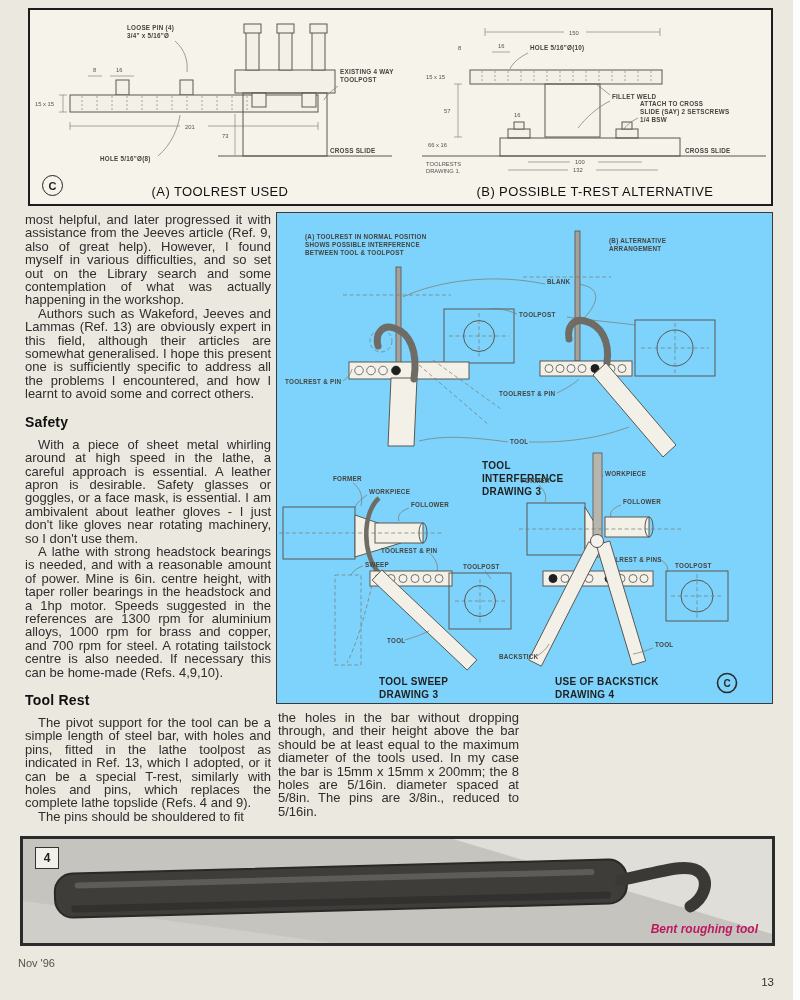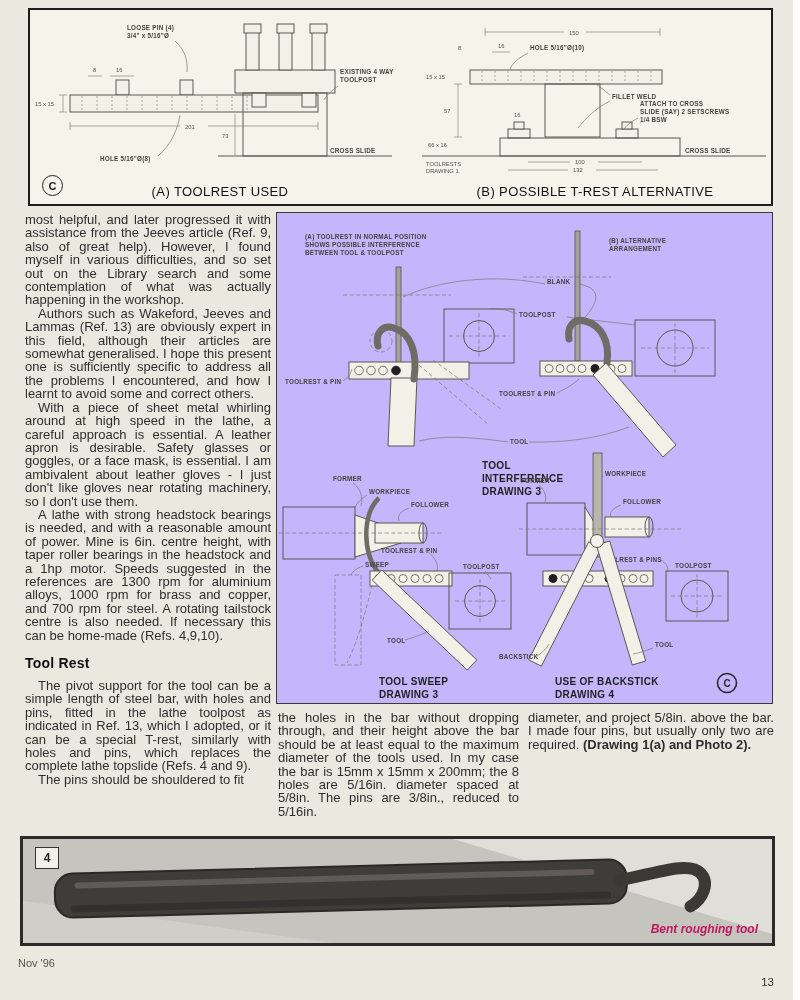--- a/index.html
+++ b/index.html
@@ -17,21 +17,21 @@
   .topfig .circmark{left:12px;bottom:8px;}
   
   .col{position:absolute;}
   .leftcol{left:25px;top:213px;width:246px;}
   .midcol{left:278px;top:711px;width:241px;}
   .rightcol{left:528px;top:711px;width:246px;}
   .body-p{margin:0;font-size:13px;line-height:13.4px;text-align:justify;color:#2e2e2e;}
   .indent{text-indent:13px;}
   .col h3{margin:13px 0 8px 0;font-size:14px;letter-spacing:.2px;color:#101010;}
   
-  .panel{position:absolute;left:276px;top:212px;width:497px;height:492px;background:#c4b5fd;
+  .panel{position:absolute;left:276px;top:212px;width:497px;height:492px;background:#7dd3fc;
          border:1.6px solid #3a3a3a;box-sizing:border-box;}
   
   svg text{font-family:"Liberation Sans",sans-serif;}
   .t{font-size:6.3px;font-weight:bold;fill:#45433f;letter-spacing:.25px;}
   .d{font-size:5.8px;fill:#55534f;}
   .cap{font-size:10px;font-weight:bold;fill:#1f1f1f;letter-spacing:.3px;}
   .thk{stroke:#5a5852;stroke-width:1.2;fill:none;}
   .thin{stroke:#6a6862;stroke-width:.55;fill:none;}
   .dsh{stroke:#7a786f;stroke-width:.7;fill:none;stroke-dasharray:4 2.6;}
   .ldr{stroke:#7a786f;stroke-width:.7;fill:none;}
@@ -177,20 +177,21 @@
     <div class="circmark">
         <span>C</span>
       </div>
     <div class="figcap capA">(A) TOOLREST USED</div>
     <div class="figcap capB">(B) POSSIBLE T-REST ALTERNATIVE</div>
   </div>
 
   <div class="col leftcol">
     <p class="body-p">most helpful, and later progressed it with assistance from the Jeeves article (Ref. 9, also of great help). However, I found myself in various difficulties, and so set out on the Library search and some contemplation of what was actually happening in the workshop.</p>
     <p class="body-p indent">Authors such as Wakeford, Jeeves and Lammas (Ref. 13) are obviously expert in this field, although their articles are somewhat generalised. I hope this present one is sufficiently specific to address all the problems I encountered, and how I learnt to avoid some and correct others.</p>
+    <h3>Safety</h3>
     <p class="body-p indent">With a piece of sheet metal whirling around at high speed in the lathe, a careful approach is essential. A leather apron is desirable. Safety glasses or goggles, or a face mask, is essential. I am ambivalent about leather gloves - I just don't like gloves near rotating machinery, so I don't use them.</p>
     <p class="body-p indent">A lathe with strong headstock bearings is needed, and with a reasonable amount of power. Mine is 6in. centre height, with taper roller bearings in the headstock and a 1hp motor. Speeds suggested in the references are 1300 rpm for aluminium alloys, 1000 rpm for brass and copper, and 700 rpm for steel. A rotating tailstock centre is also needed. If necessary this can be home-made (Refs. 4,9,10).</p>
     <h3>Tool Rest</h3>
     <p class="body-p indent">The pivot support for the tool can be a simple length of steel bar, with holes and pins, fitted in the lathe toolpost as indicated in Ref. 13, which I adopted, or it can be a special T-rest, similarly with holes and pins, which replaces the complete lathe topslide (Refs. 4 and 9).</p>
     <p class="body-p indent">The pins should be shouldered to fit</p>
   </div>
 
   <div class="panel">
     <svg width="493" height="488" viewBox="0 0 493 488">
 
@@ -333,21 +334,20 @@
         <circle cx="450" cy="470" r="9.5" fill="none" stroke="#2a2a2a" stroke-width="1.6"></circle>
         <text x="450" y="474" text-anchor="middle" font-size="10" font-weight="bold" fill="#2a2a2a">C</text>
       </g>
     </svg>
   </div>
 
   <div class="col midcol">
     <p class="body-p">the holes in the bar without dropping through, and their height above the bar should be at least equal to the maximum diameter of the tools used. In my case the bar is 15mm x 15mm x 200mm; the 8 holes are 5/16in. diameter spaced at 5/8in. The pins are 3/8in., reduced to 5/16in.</p>
   </div>
   <div class="col rightcol">
-    <p class="body-p"><span>diameter, and project 5/8in. above the bar. I made four pins, but usually only two are required. </span><strong>(Drawing 1(a) and Photo 2).</strong></p>
   </div>
 
   <div class="photo">
     <svg width="749" height="104" viewBox="0 0 749 104">
       <rect x="0" y="0" width="749" height="104" fill="#c6c4bf"></rect>
       <polygon points="430,0 749,0 749,95" fill="#e0ded9"></polygon>
       <polygon points="0,62 310,104 0,104" fill="#d0cec9"></polygon>
       <g transform="rotate(-1.5 300 55)">
         <rect x="32" y="28" width="572" height="44" rx="18" fill="#3f3d3a" stroke="#2a2927" stroke-width="2"></rect>
         <rect x="52" y="37" width="520" height="6" rx="3" fill="#6e6c68" opacity="0.65"></rect>

